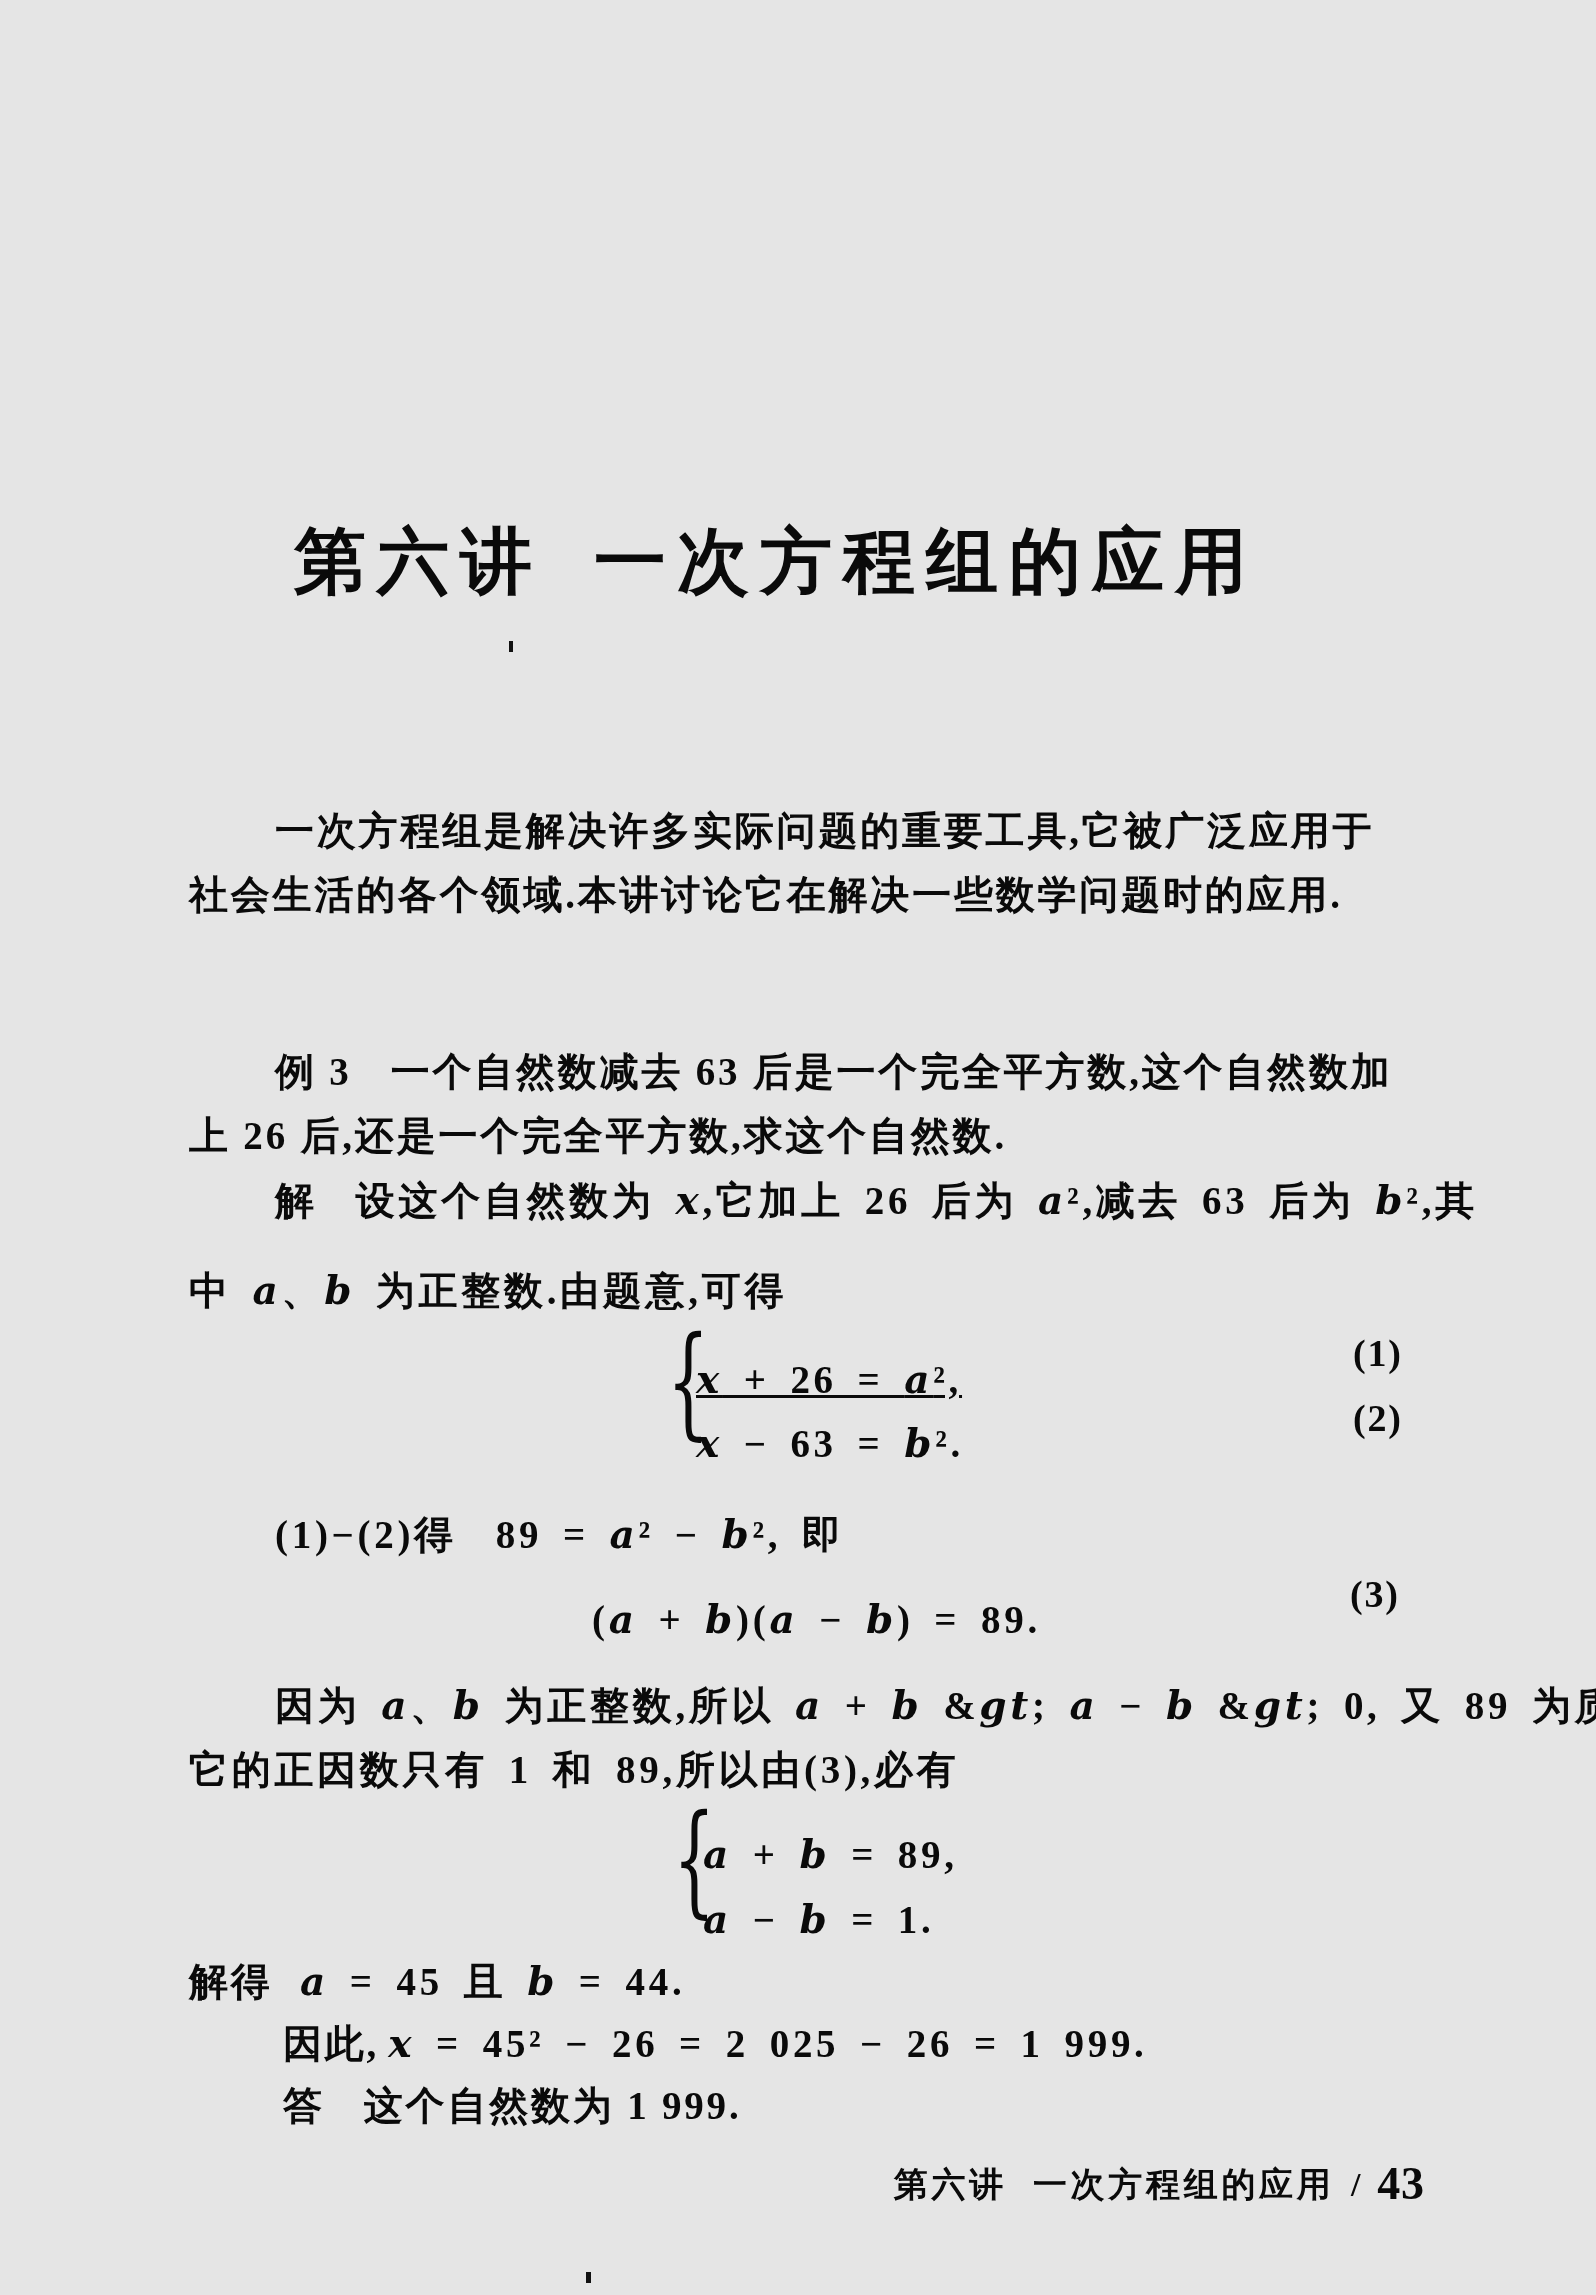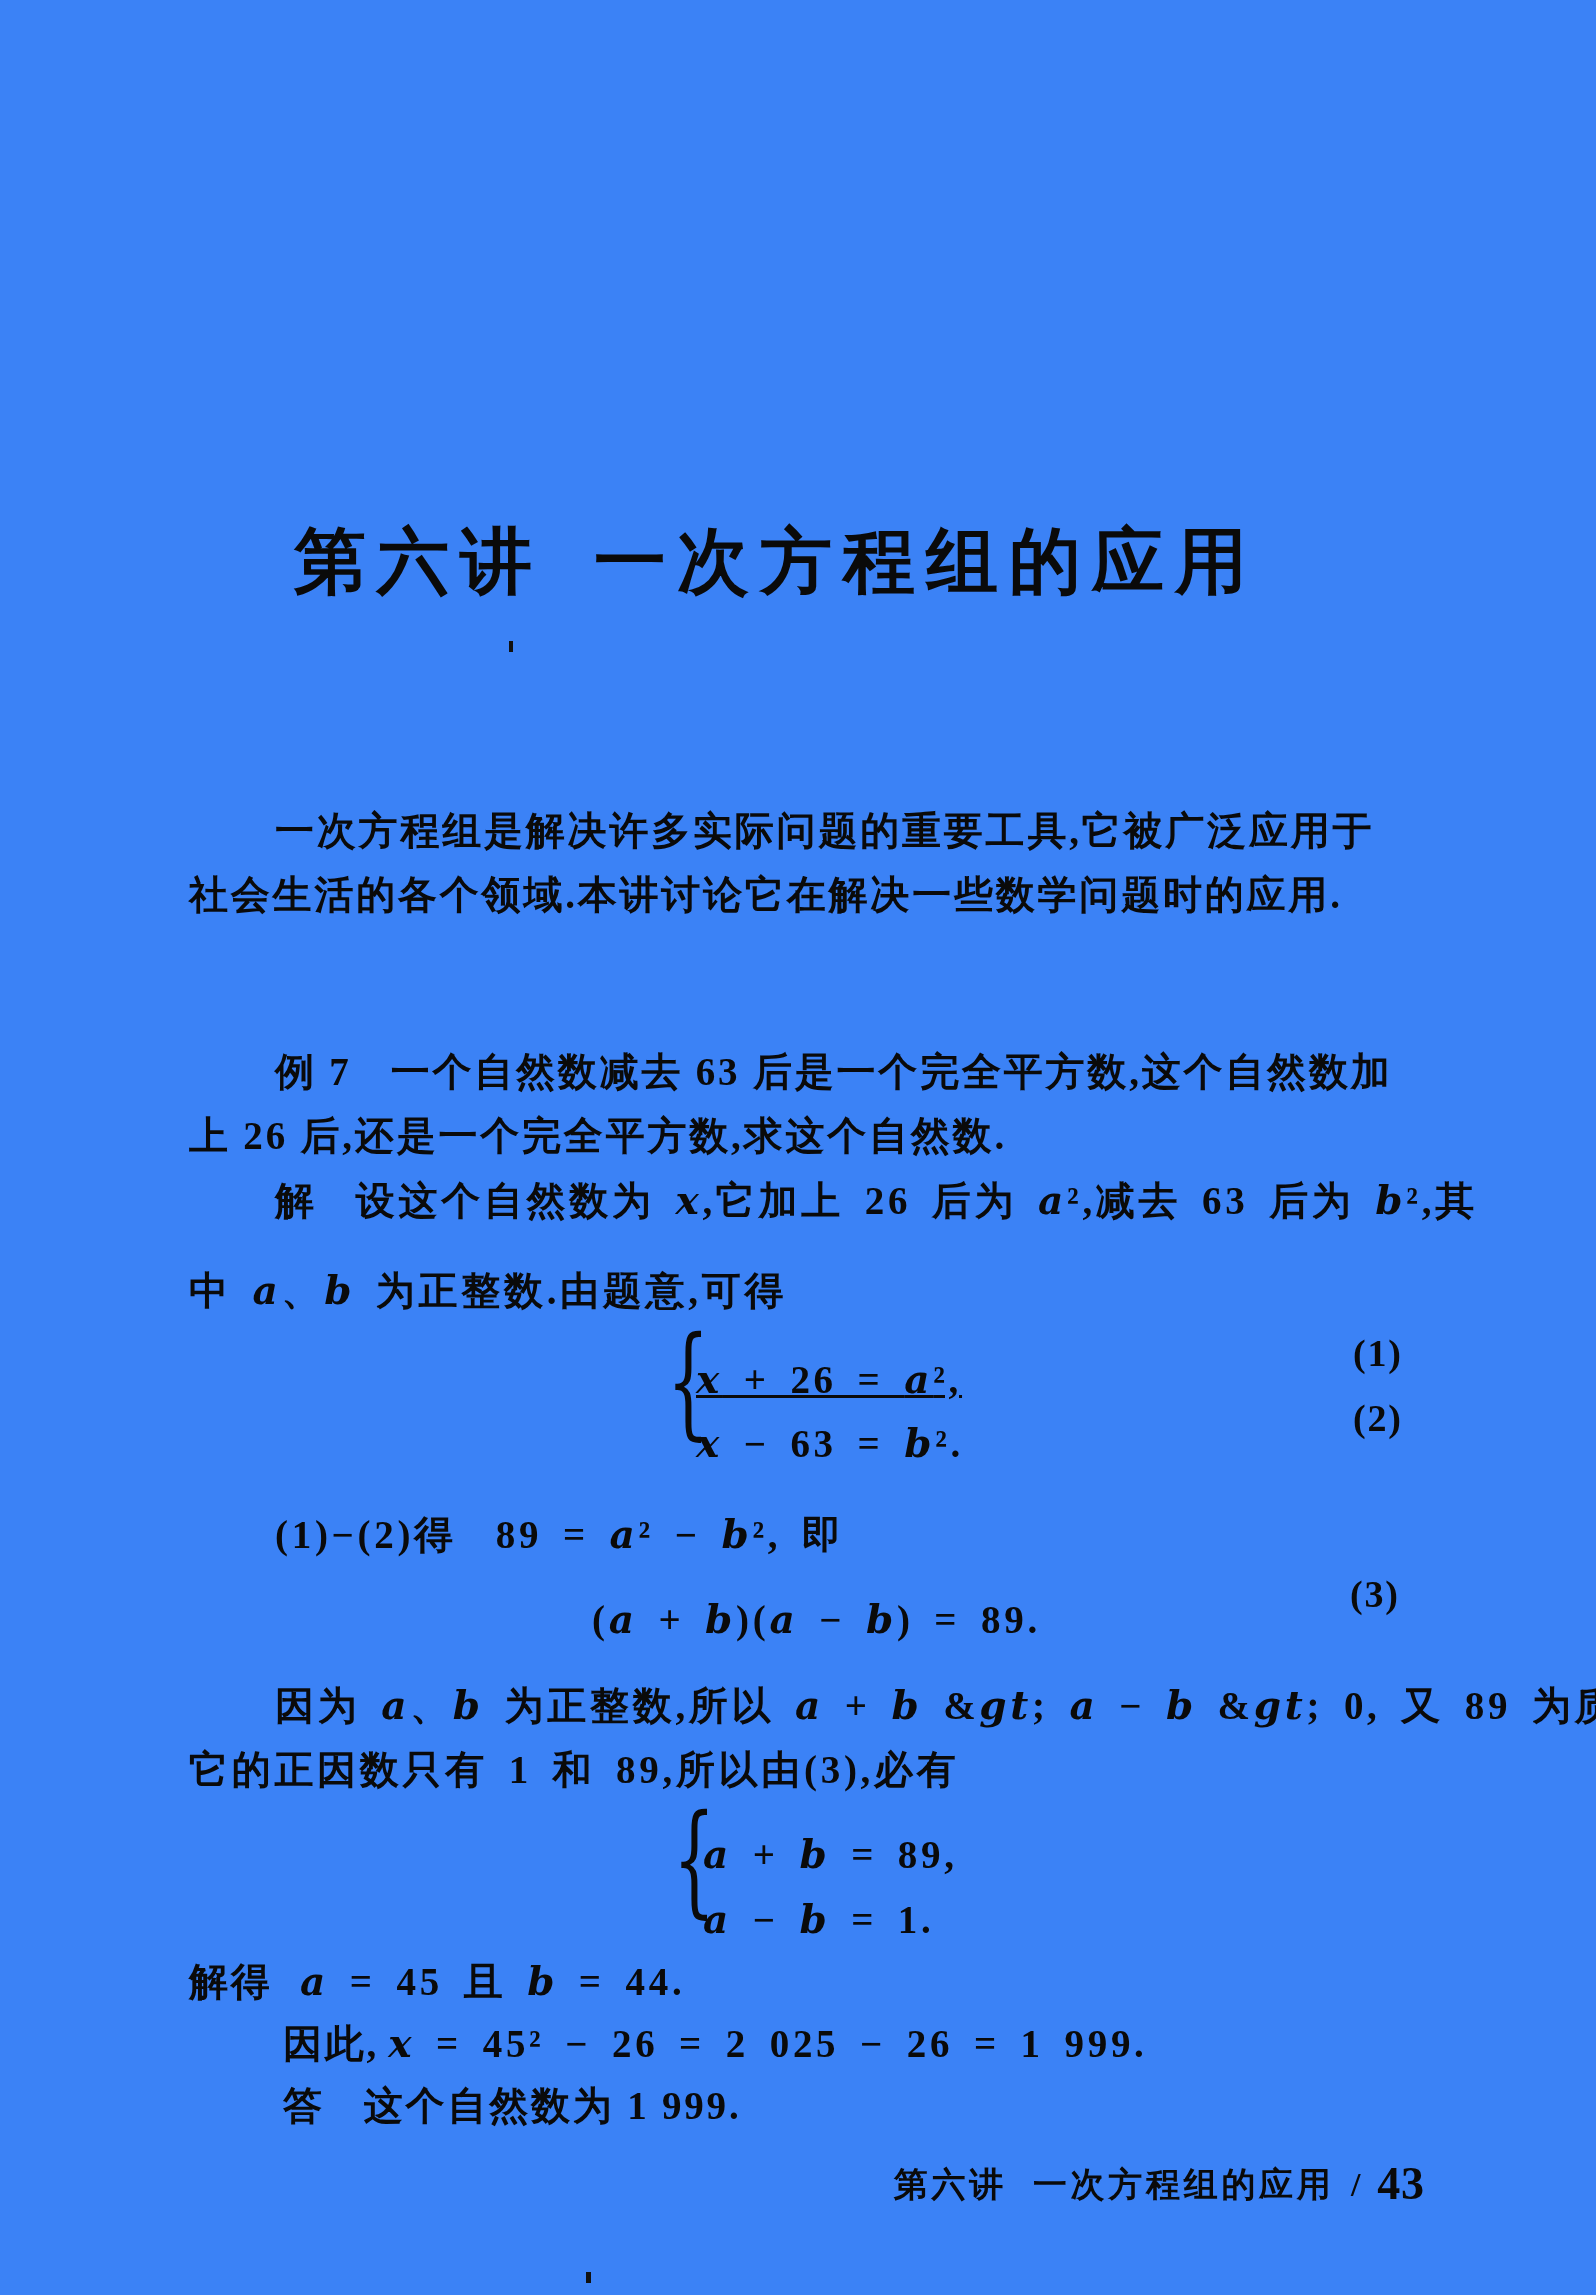--- a/index.html
+++ b/index.html
@@ -1,19 +1,19 @@
 <!DOCTYPE html>
 <html style="font-size:14.7px"><head>
 <meta charset="utf-8">
 <style>
   html,body { margin:0; padding:0; background:#6b6b6b; }
   .page {
     position:relative;
     width:1596px; height:2296px;
-    background:#3b82f6;
+    background:#e5e5e5;
     overflow:hidden;
     font-family:"Liberation Serif","DejaVu Serif",serif;
     color:#0a0a0a;
   }
   .line {
     position:absolute;
     white-space:nowrap;
     font-size:39px;
     line-height:1.1;
     font-weight:bold;
@@ -81,21 +81,21 @@
   <div class="title" style="left:294px; top:525px;">
     <span>第六讲</span><span class="title-gap"></span><span>一次方程组的应用</span>
   </div>
 
   <div class="artifact" style="left:509px; top:641px; width:3.7px; height:11px;"></div>
 
   <div class="line" style="left:275px; top:810px;">一次方程组是解决许多实际问题的重要工具,它被广泛应用于</div>
   <div class="line" style="left:189px; top:874px;">社会生活的各个领域.本讲讨论它在解决一些数学问题时的应用.</div>
 
   <div class="line" style="left:275px; top:1051px;">
-    <span class="label gap-lg">例 7</span><span>一个自然数减去 63 后是一个完全平方数,这个自然数加</span>
+    <span class="label gap-lg">例 3</span><span>一个自然数减去 63 后是一个完全平方数,这个自然数加</span>
   </div>
   <div class="line" style="left:189px; top:1115px;">上 26 后,还是一个完全平方数,求这个自然数.</div>
 
   <div class="line" style="left:275px; top:1179px;">
     <span class="label gap-lg">解</span><span class="math">设这个自然数为 <i>x</i>,它加上 26 后为 <i>a</i>²,减去 63 后为 <i>b</i>²,其</span>
   </div>
   <div class="line math" style="left:189px; top:1243px;">中 <i>a</i>、<i>b</i> 为正整数.由题意,可得</div>
 
   <div class="brace" style="left:667px; top:1324px;">{</div>
   <div class="line math" style="left:696px; top:1332px;text-decoration:underline;"><i>x</i> + 26 = <i>a</i>²,</div>

